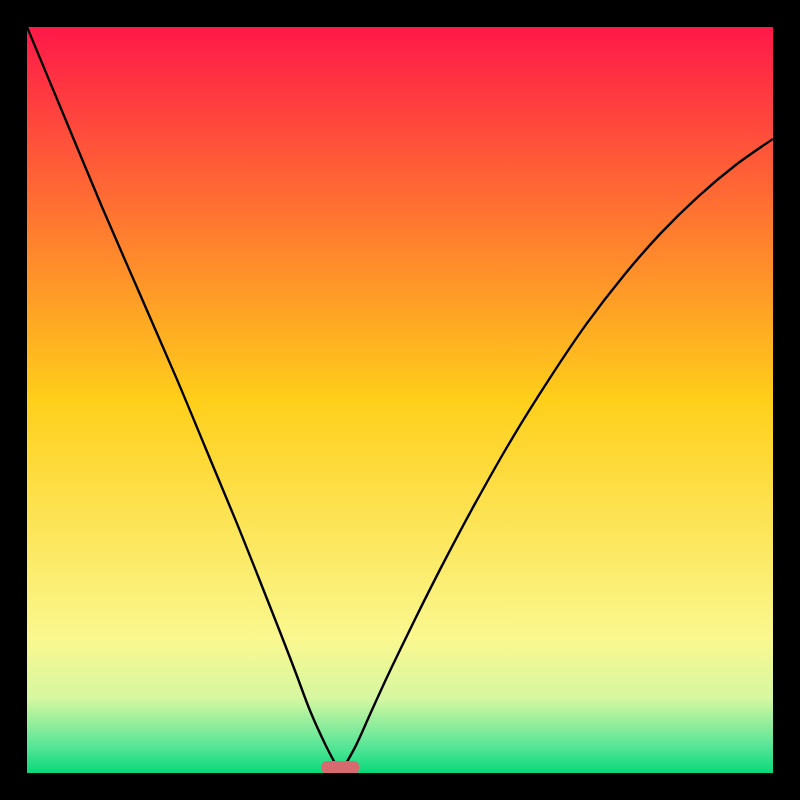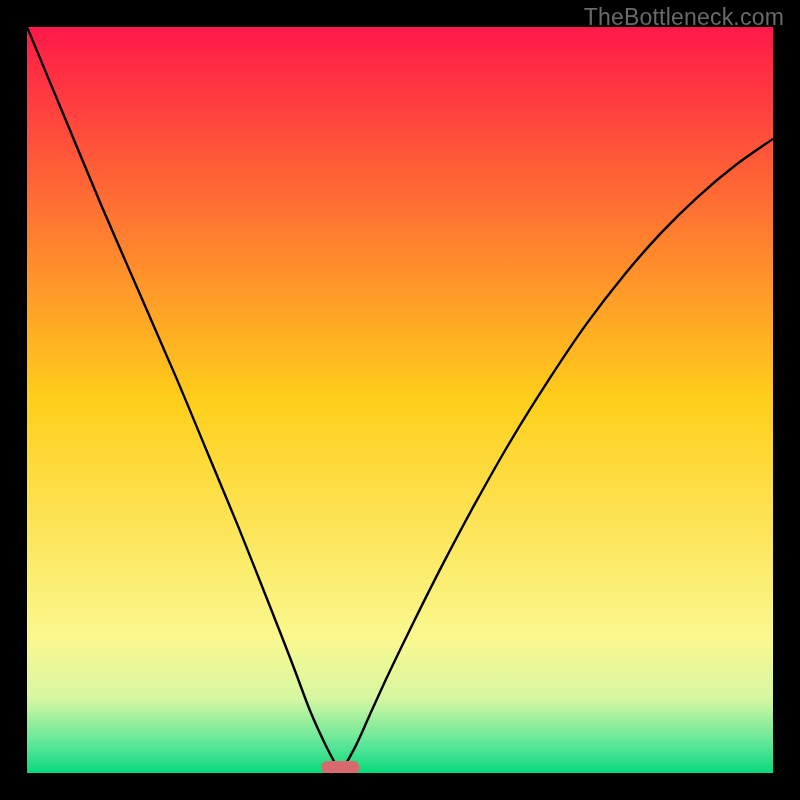--- a/index.html
+++ b/index.html
@@ -35,21 +35,20 @@
     width: 746px;
     height: 746px;
   }
   svg { display: block; }
 </style>
 </head>
 <body>
 
 <div class="frame">
 
-  <div class="watermark">TheBottleneck.com</div>
 
   <div class="plot-wrap">
     <svg id="plot-svg" width="746" height="746" viewBox="0 0 746 746">
       <defs>
         <linearGradient id="bg-grad" x1="0" y1="0" x2="0" y2="1">
             <stop offset="0%" stop-color="#ff1949"></stop>
             <stop offset="50%" stop-color="#ffcf1a"></stop>
             <stop offset="82%" stop-color="#faf88f"></stop>
             <stop offset="90%" stop-color="#d6f7a1"></stop>
             <stop offset="96.5%" stop-color="#55e597"></stop>

